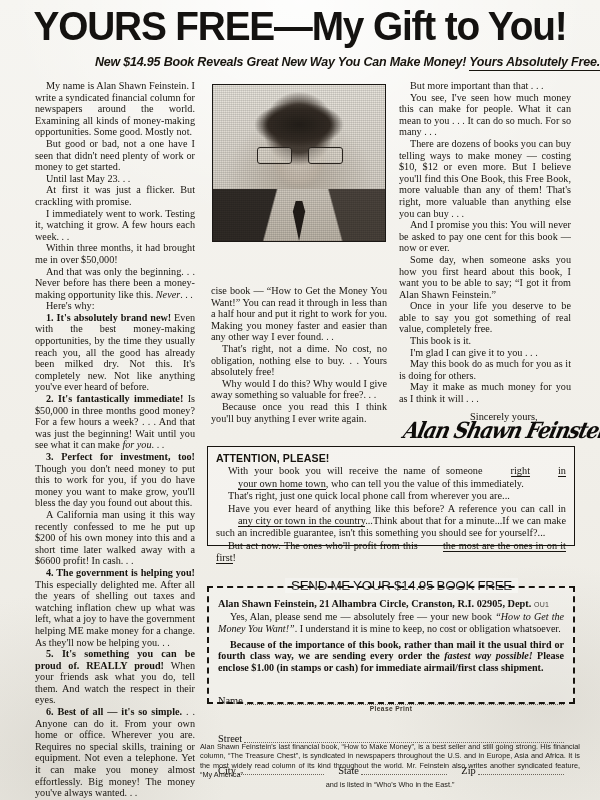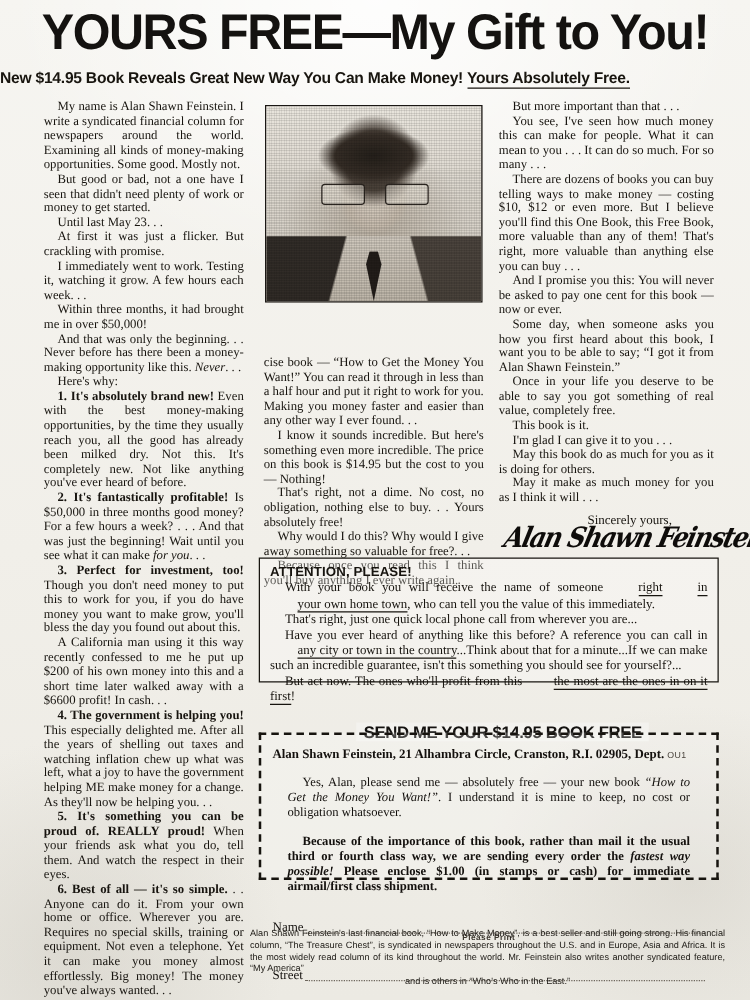--- a/index.html
+++ b/index.html
@@ -29,23 +29,23 @@
     text-align:center;
     font-family:"Liberation Sans",sans-serif;
     font-weight:bold;
     font-size:40px;
     letter-spacing:-1.2px;
     color:#141210;
     transform:scaleX(.97);
   }
   .subhead{
     position:absolute;left:0;right:0;top:55px;
-    text-align:left;
-    font-family:"Liberation Sans",sans-serif;
-    font-weight:bold;
+    text-align:right;
+    font-family:"Liberation Sans",sans-serif;
+    font-weight:bold;font-style:italic;
     font-size:12.5px;
     letter-spacing:-.2px;
     color:#18150f;
   }
   .subhead .ul{border-bottom:1.6px solid #18150f;padding-bottom:.5px;}
 
   
   .col{
     position:absolute;
     font-size:10.2px;
@@ -158,38 +158,38 @@
     box-sizing:border-box;
     border:2.6px dashed #17140f;
     background:rgba(255,255,255,.22);
     padding:10px 9px 6px 9px;
   }
   .coupon-title{
     position:absolute;left:285px;top:578px;
     background:#f3f2ee;
     padding:0 6px;
     font-family:"Liberation Sans",sans-serif;
-    font-weight:bold;font-size:13.4px;
+    font-weight:normal;font-size:13.4px;
     letter-spacing:-.3px;
     color:#141210;
     white-space:nowrap;
   }
   .coupon .addr{
     font-family:"Liberation Serif",serif;
     font-weight:bold;font-size:10.3px;
     margin-bottom:2px;
   }
   .coupon .addr .dept{
     font-family:"Liberation Sans",sans-serif;
     font-weight:normal;font-size:7px;
     color:#4a443d;
     letter-spacing:.3px;
   }
   .coupon p{
-    margin:12px;font-size:10.1px;line-height:11.8px;
+    margin:0;font-size:10.1px;line-height:11.8px;
     text-align:justify;text-indent:12px;font-family:Liberation Serif, serif;
   }
   .coupon p.b{font-weight:bold;margin-top:4px;}
   .coupon i{font-style:italic;}
   .fields{margin-top:6px;font-size:10.4px;}
   .frow{display:flex;align-items:flex-end;margin-top:20px;}
   .flabel{flex:0 0 auto;padding-right:2px;}
   .fline{
     flex:1 1 auto;
     border-bottom:1.4px dotted #6d665c;
@@ -233,41 +233,40 @@
   <div class="col" id="col1">
     <p>My name is Alan Shawn Feinstein. I write a syndicated financial column for newspapers around the world. Examining all kinds of money-making opportunities. Some good. Mostly not.</p>
     <p>But good or bad, not a one have I seen that didn't need plenty of work or money to get started.</p>
     <p>Until last May 23. . .</p>
     <p>At first it was just a flicker. But crackling with promise.</p>
     <p>I immediately went to work. Testing it, watching it grow. A few hours each week. . .</p>
     <p>Within three months, it had brought me in over $50,000!</p>
     <p><span>And that was only the beginning. . . Never before has there been a money-making opportunity like this. </span><i>Never</i><span>. . .</span></p>
     <p>Here's why:</p>
     <p><b>1. </b><b>It's absolutely brand new!</b><span> Even with the best money-making opportunities, by the time they usually reach you, all the good has already been milked dry. Not this. It's completely new. Not like anything you've ever heard of before.</span></p>
-    <p><b>2. </b><b>It's fantastically profitable!</b><span> Is $50,000 in three months good money? For a few hours a week? . . . And that was just the beginning! Wait until you see what it can make </span><i>for you</i><span>. . .</span></p>
+    <p><b>2. </b><b>It's fantastically immediate!</b><span> Is $50,000 in three months good money? For a few hours a week? . . . And that was just the beginning! Wait until you see what it can make </span><i>for you</i><span>. . .</span></p>
     <p><b>3. </b><b>Perfect for investment, too!</b><span> Though you don't need money to put this to work for you, if you do have money you want to make grow, you'll bless the day you found out about this.</span></p>
     <p>A California man using it this way recently confessed to me he put up $200 of his own money into this and a short time later walked away with a $6600 profit! In cash. . .</p>
     <p><b>4. </b><b>The government is helping you!</b><span> This especially delighted me. After all the years of shelling out taxes and watching inflation chew up what was left, what a joy to have the government helping ME make money for a change. As they'll now be helping you. . .</span></p>
     <p><b>5. </b><b>It's something you can be proud of. REALLY proud!</b><span> When your friends ask what you do, tell them. And watch the respect in their eyes.</span></p>
     <p><b>6. </b><b>Best of all — it's so simple.</b><span> . . Anyone can do it. From your own home or office. Wherever you are. Requires no special skills, training or equipment. Not even a telephone. Yet it can make you money almost effortlessly. Big money! The money you've always wanted. . .</span></p>
     <p>I've put the whole story into a con-</p>
   </div>
 
   <div class="portrait">
     <div class="ph"></div>
     <div class="hair"></div>
     <div class="glasses"></div>
     <div class="suit"></div>
     <div class="tie"></div>
     <div class="grain"></div>
   </div>
 
   <div class="col" id="col2">
     <p class="noind">cise book — “How to Get the Money You Want!” You can read it through in less than a half hour and put it right to work for you. Making you money faster and easier than any other way I ever found. . .</p>
-    <p>I know it sounds incredible. But here's something even more incredible. The price on this book is $14.95 but the cost to you — Nothing!</p>
     <p>That's right, not a dime. No cost, no obligation, nothing else to buy. . . Yours absolutely free!</p>
     <p>Why would I do this? Why would I give away something so valuable for free?. . .</p>
     <p>Because once you read this I think you'll buy anything I ever write again.</p>
   </div>
 
   <div class="col" id="col3">
     <p>But more important than that . . .</p>
     <p>You see, I've seen how much money this can make for people. What it can mean to you . . . It can do so much. For so many . . .</p>
     <p>There are dozens of books you can buy telling ways to make money — costing $10, $12 or even more. But I believe you'll find this One Book, this Free Book, more valuable than any of them! That's right, more valuable than anything else you can buy . . .</p>
     <p>And I promise you this: You will never be asked to pay one cent for this book — now or ever.</p>
@@ -317,16 +316,16 @@
         <span class="fline"></span>
         <span class="sp"></span>
         <span class="flabel">Zip</span>
         <span class="fline"></span>
       </div>
     </div>
   </div>
 
   <div class="footer">
     <span>Alan Shawn Feinstein's last financial book, “How to Make Money”, is a best seller and still going strong. His financial column, “The Treasure Chest”, is syndicated in newspapers throughout the U.S. and in Europe, Asia and Africa. It is the most widely read column of its kind throughout the world. Mr. Feinstein also writes another syndicated feature, “My America”</span>
-    <span class="last">and is others in “Who's Who in the East.”</span>
+    <span class="last">and is listed in “Who's Who in the East.”</span>
   </div>
 
 </div>
 
 </body></html>

